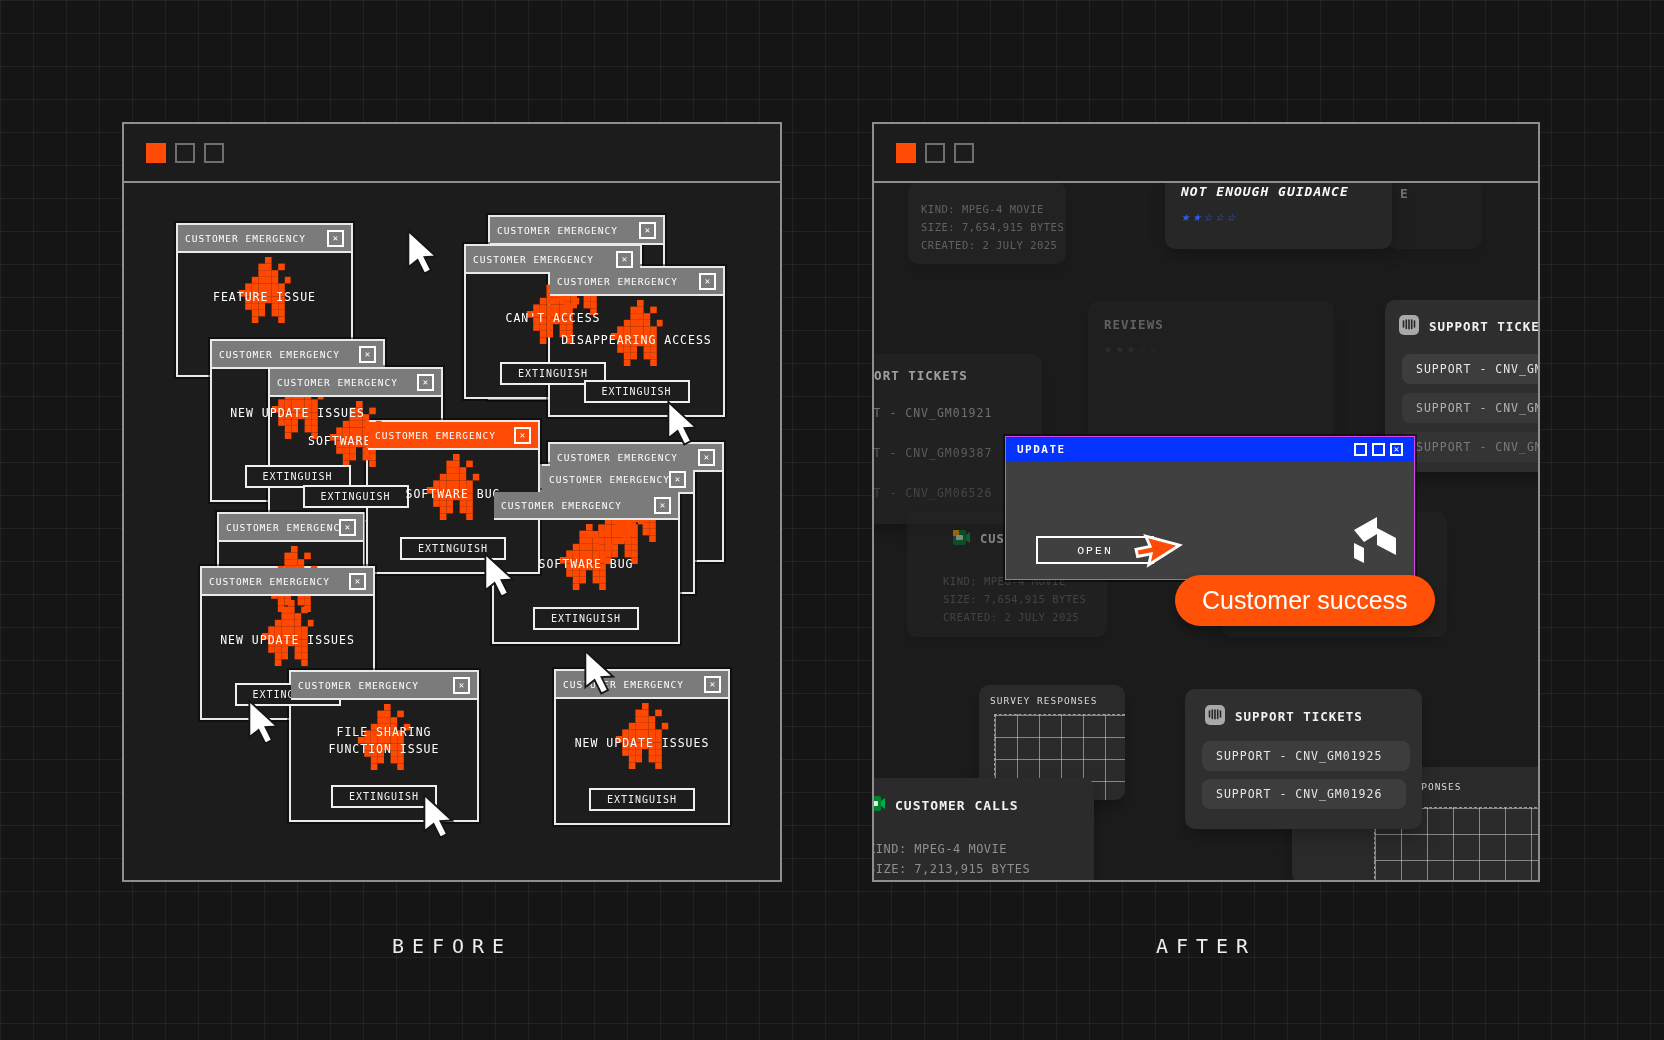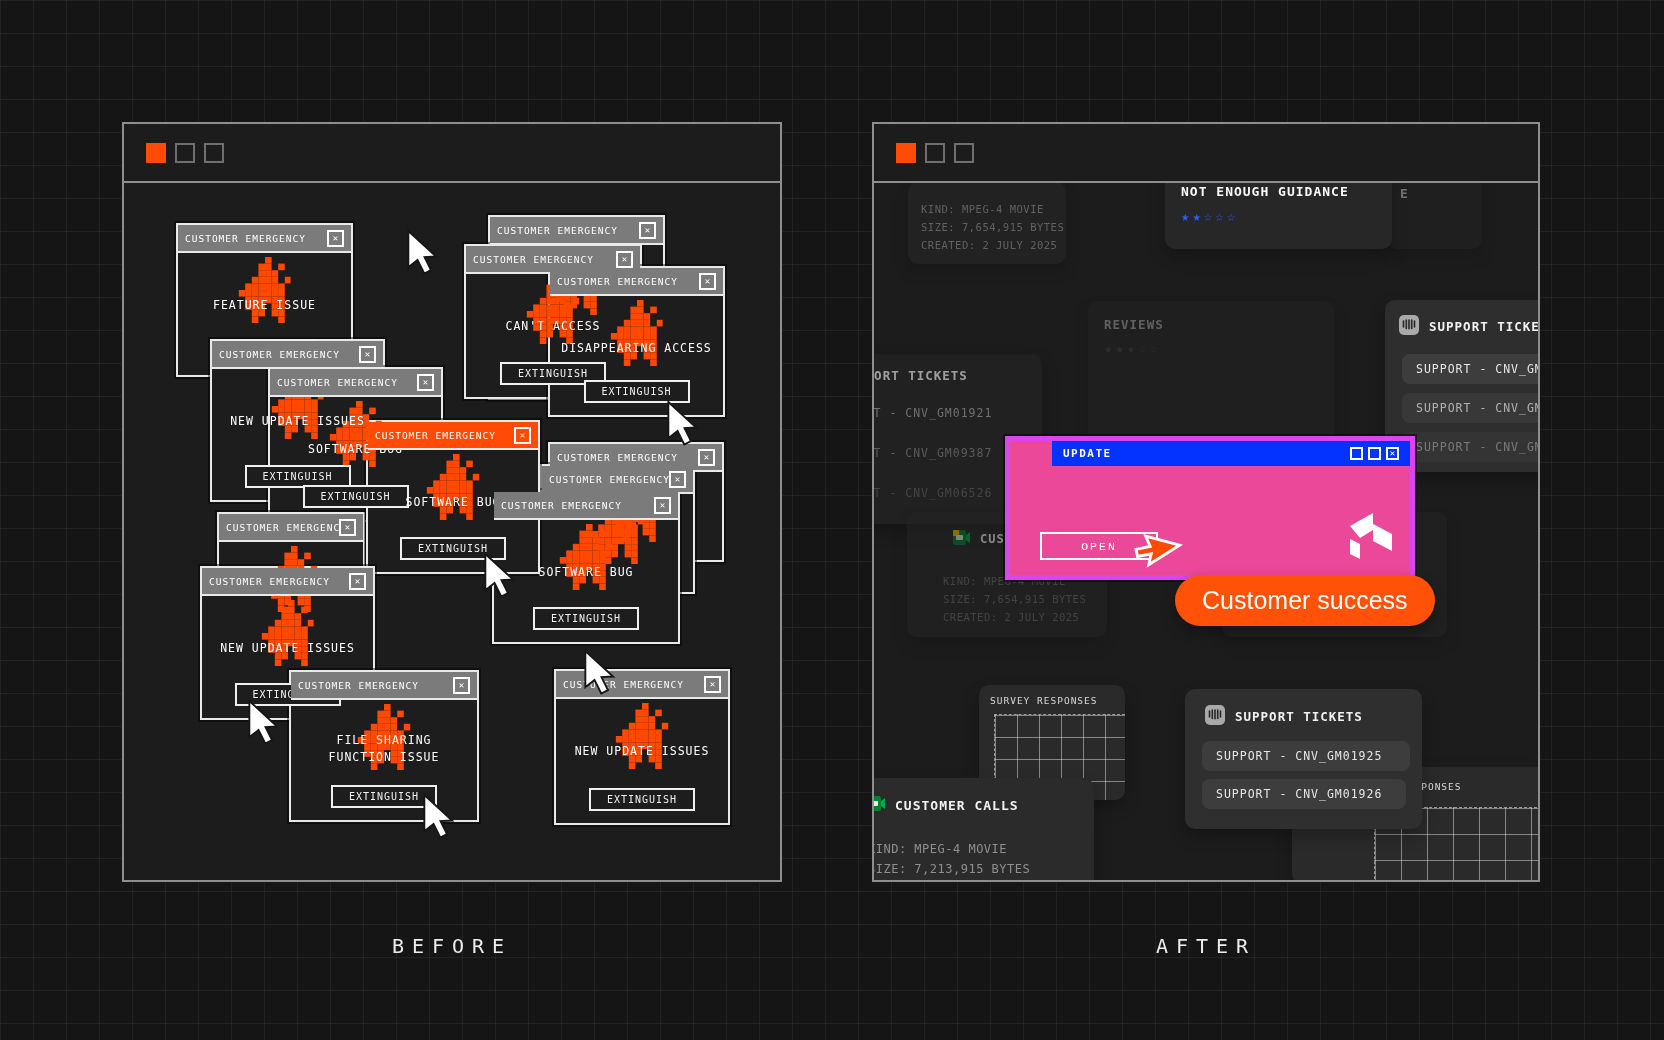--- a/index.html
+++ b/index.html
@@ -27,21 +27,21 @@
   .win{position:absolute;border:2px solid #e9e9e9;background:#1d1d1d;box-sizing:border-box;
     box-shadow:0 0 0 2px rgba(0,0,0,.45);}
   .win-bar{height:26px;background:#7b7b7b;display:flex;align-items:center;padding:0 7px;
     border-bottom:2px solid #e9e9e9;position:relative;z-index:3;}
   .win.active .win-bar{background:var(--orange,#FF4B05);}
   .win-bar-title{font-size:9.5px;letter-spacing:1px;color:#fff;white-space:nowrap;overflow:hidden;}
   .win-x{margin-left:auto;flex:0 0 auto;width:17px;height:17px;border:2px solid #fff;color:#fff;
     font-size:9px;line-height:13px;text-align:center;box-sizing:border-box;font-weight:bold;cursor:pointer;}
   .win-fire{position:absolute;left:50%;top:32px;transform:translateX(-50%);z-index:1;}
   .win-label{position:absolute;left:0;right:0;top:64px;text-align:center;color:#fff;
-    font-size:11.5px;letter-spacing:1px;z-index:2;line-height:17px;margin-top:8px;}
+    font-size:11.5px;letter-spacing:1px;z-index:2;line-height:17px;}
   .win-label.two{top:52px;}
   .win-btn{position:absolute;left:50%;bottom:12px;transform:translateX(-50%);min-width:106px;height:23px;
     border:2px solid #efefef;background:#1d1d1d;color:#f2f2f2;font-size:10px;letter-spacing:1px;
     display:flex;align-items:center;justify-content:center;z-index:2;padding:0 10px;box-sizing:border-box;
     font-family:inherit;cursor:pointer;}
   .cursor{position:absolute;z-index:40;}
 
   
   .card{position:absolute;background:#262626;border-radius:10px;box-sizing:border-box;
     box-shadow:0 8px 16px rgba(0,0,0,.25);}
@@ -51,22 +51,22 @@
   .ticket-row{position:absolute;background:#3d3d3d;border-radius:8px;height:30px;display:flex;
     align-items:center;padding-left:14px;color:#e6e6e6;font-size:11.5px;letter-spacing:1px;
     box-sizing:border-box;white-space:nowrap;cursor:pointer;}
   .stars{font-size:14px;letter-spacing:3px;}
   .mini-grid{position:absolute;border-top:1px dashed #9b9b9b;border-left:1px dashed #9b9b9b;
     background-image:linear-gradient(rgba(225,225,225,.5) 1px,transparent 1px),
       linear-gradient(90deg,rgba(225,225,225,.5) 1px,transparent 1px);}
   .grid-label{position:absolute;color:#d8d8d8;font-size:9.5px;letter-spacing:1px;white-space:nowrap;}
 
   
-  .update-win{position:absolute;border:5px solid #d946ef;background:#ec4899;z-index:30;
-    box-shadow:0 0 0 2px rgba(0,0,0,.5);box-sizing:border-box;padding-left:42px;}
+  .update-win{position:absolute;border:1px solid #d946ef;background:#404040;z-index:30;
+    box-shadow:0 0 0 2px rgba(0,0,0,.5);box-sizing:border-box;}
   .update-bar{height:25px;background:var(--blue,#0432FF);display:flex;align-items:center;padding:0 11px;}
   .update-title{font-weight:bold;font-size:11px;color:#fff;letter-spacing:1.5px;}
   .update-ctrls{margin-left:auto;display:flex;gap:5px;}
   .uc{width:13px;height:13px;border:2px solid #fff;box-sizing:border-box;color:#fff;font-size:9px;
     line-height:9px;text-align:center;font-weight:bold;cursor:pointer;}
   .update-lines{padding:15px 0 0 28px;color:#fff;font-weight:bold;font-size:15px;letter-spacing:1.5px;
     line-height:22px;}
   .open-btn{position:absolute;left:30px;bottom:15px;width:118px;height:28px;border:2px solid #fff;
     color:#fff;font-size:11.5px;letter-spacing:2px;display:flex;align-items:center;justify-content:center;
     background:transparent;font-family:Liberation Mono, monospace;cursor:pointer;}
@@ -837,21 +837,21 @@
     </div>
     <div id="right-body">
         <div class="card" style="left: 34px; top: 58px; width: 158px; height: 82px; padding: 18px 0px 0px 13px; opacity: 0.6;">
           <div class="meta-line">KIND: MPEG-4 MOVIE</div>
           <div class="meta-line">SIZE: 7,654,915 BYTES</div>
           <div class="meta-line">CREATED: 2 JULY 2025</div>
         </div>
         <div class="card" style="left: 513px; top: 48px; width: 95px; height: 77px; padding: 14px 0px 0px 13px; opacity: 0.55; background: rgb(35, 35, 35);">
           <div style="color: rgb(189, 189, 189); font-weight: bold; font-size: 13px;">E</div>
         </div>
-        <div class="card" style="left: 291px; top: 45px; width: 227px; height: 80px; padding: 15px 0px 0px 16px; background: rgb(39, 39, 39);">
+        <div class="card" style="left: 291px; top: 45px; width: 227px; height: 80px; padding: 15px 0px 0px 16px; background: rgb(39, 39, 39); font-style: italic;">
           <div style="color: rgb(250, 250, 250); font-weight: bold; font-size: 13px; letter-spacing: 1px;">NOT ENOUGH GUIDANCE</div>
           <div class="stars" style="color: rgb(46, 91, 255); margin-top: 9px;">★★☆☆☆</div>
         </div>
         <div class="card" style="left: -54px; top: 230px; width: 222px; height: 170px; background: rgb(33, 33, 33);">
           <div class="card-header" style="position: absolute; left: 20px; top: 14px; opacity: 0.6;">SUPPORT TICKETS</div>
           <div style="position: absolute; left: 6px; top: 52px; color: rgb(154, 154, 154); font-size: 11.5px; letter-spacing: 1px; white-space: nowrap; opacity: 0.65;">SUPPORT - CNV_GM01921</div>
           <div style="position: absolute; left: 6px; top: 92px; color: rgb(154, 154, 154); font-size: 11.5px; letter-spacing: 1px; white-space: nowrap; opacity: 0.47;">SUPPORT - CNV_GM09387</div>
           <div style="position: absolute; left: 6px; top: 132px; color: rgb(154, 154, 154); font-size: 11.5px; letter-spacing: 1px; white-space: nowrap; opacity: 0.29;">SUPPORT - CNV_GM06526</div>
         </div>
         <div class="card" style="left: 214px; top: 177px; width: 246px; height: 146px; padding: 16px 0px 0px 16px; background: rgb(34, 34, 34); opacity: 0.55;">

